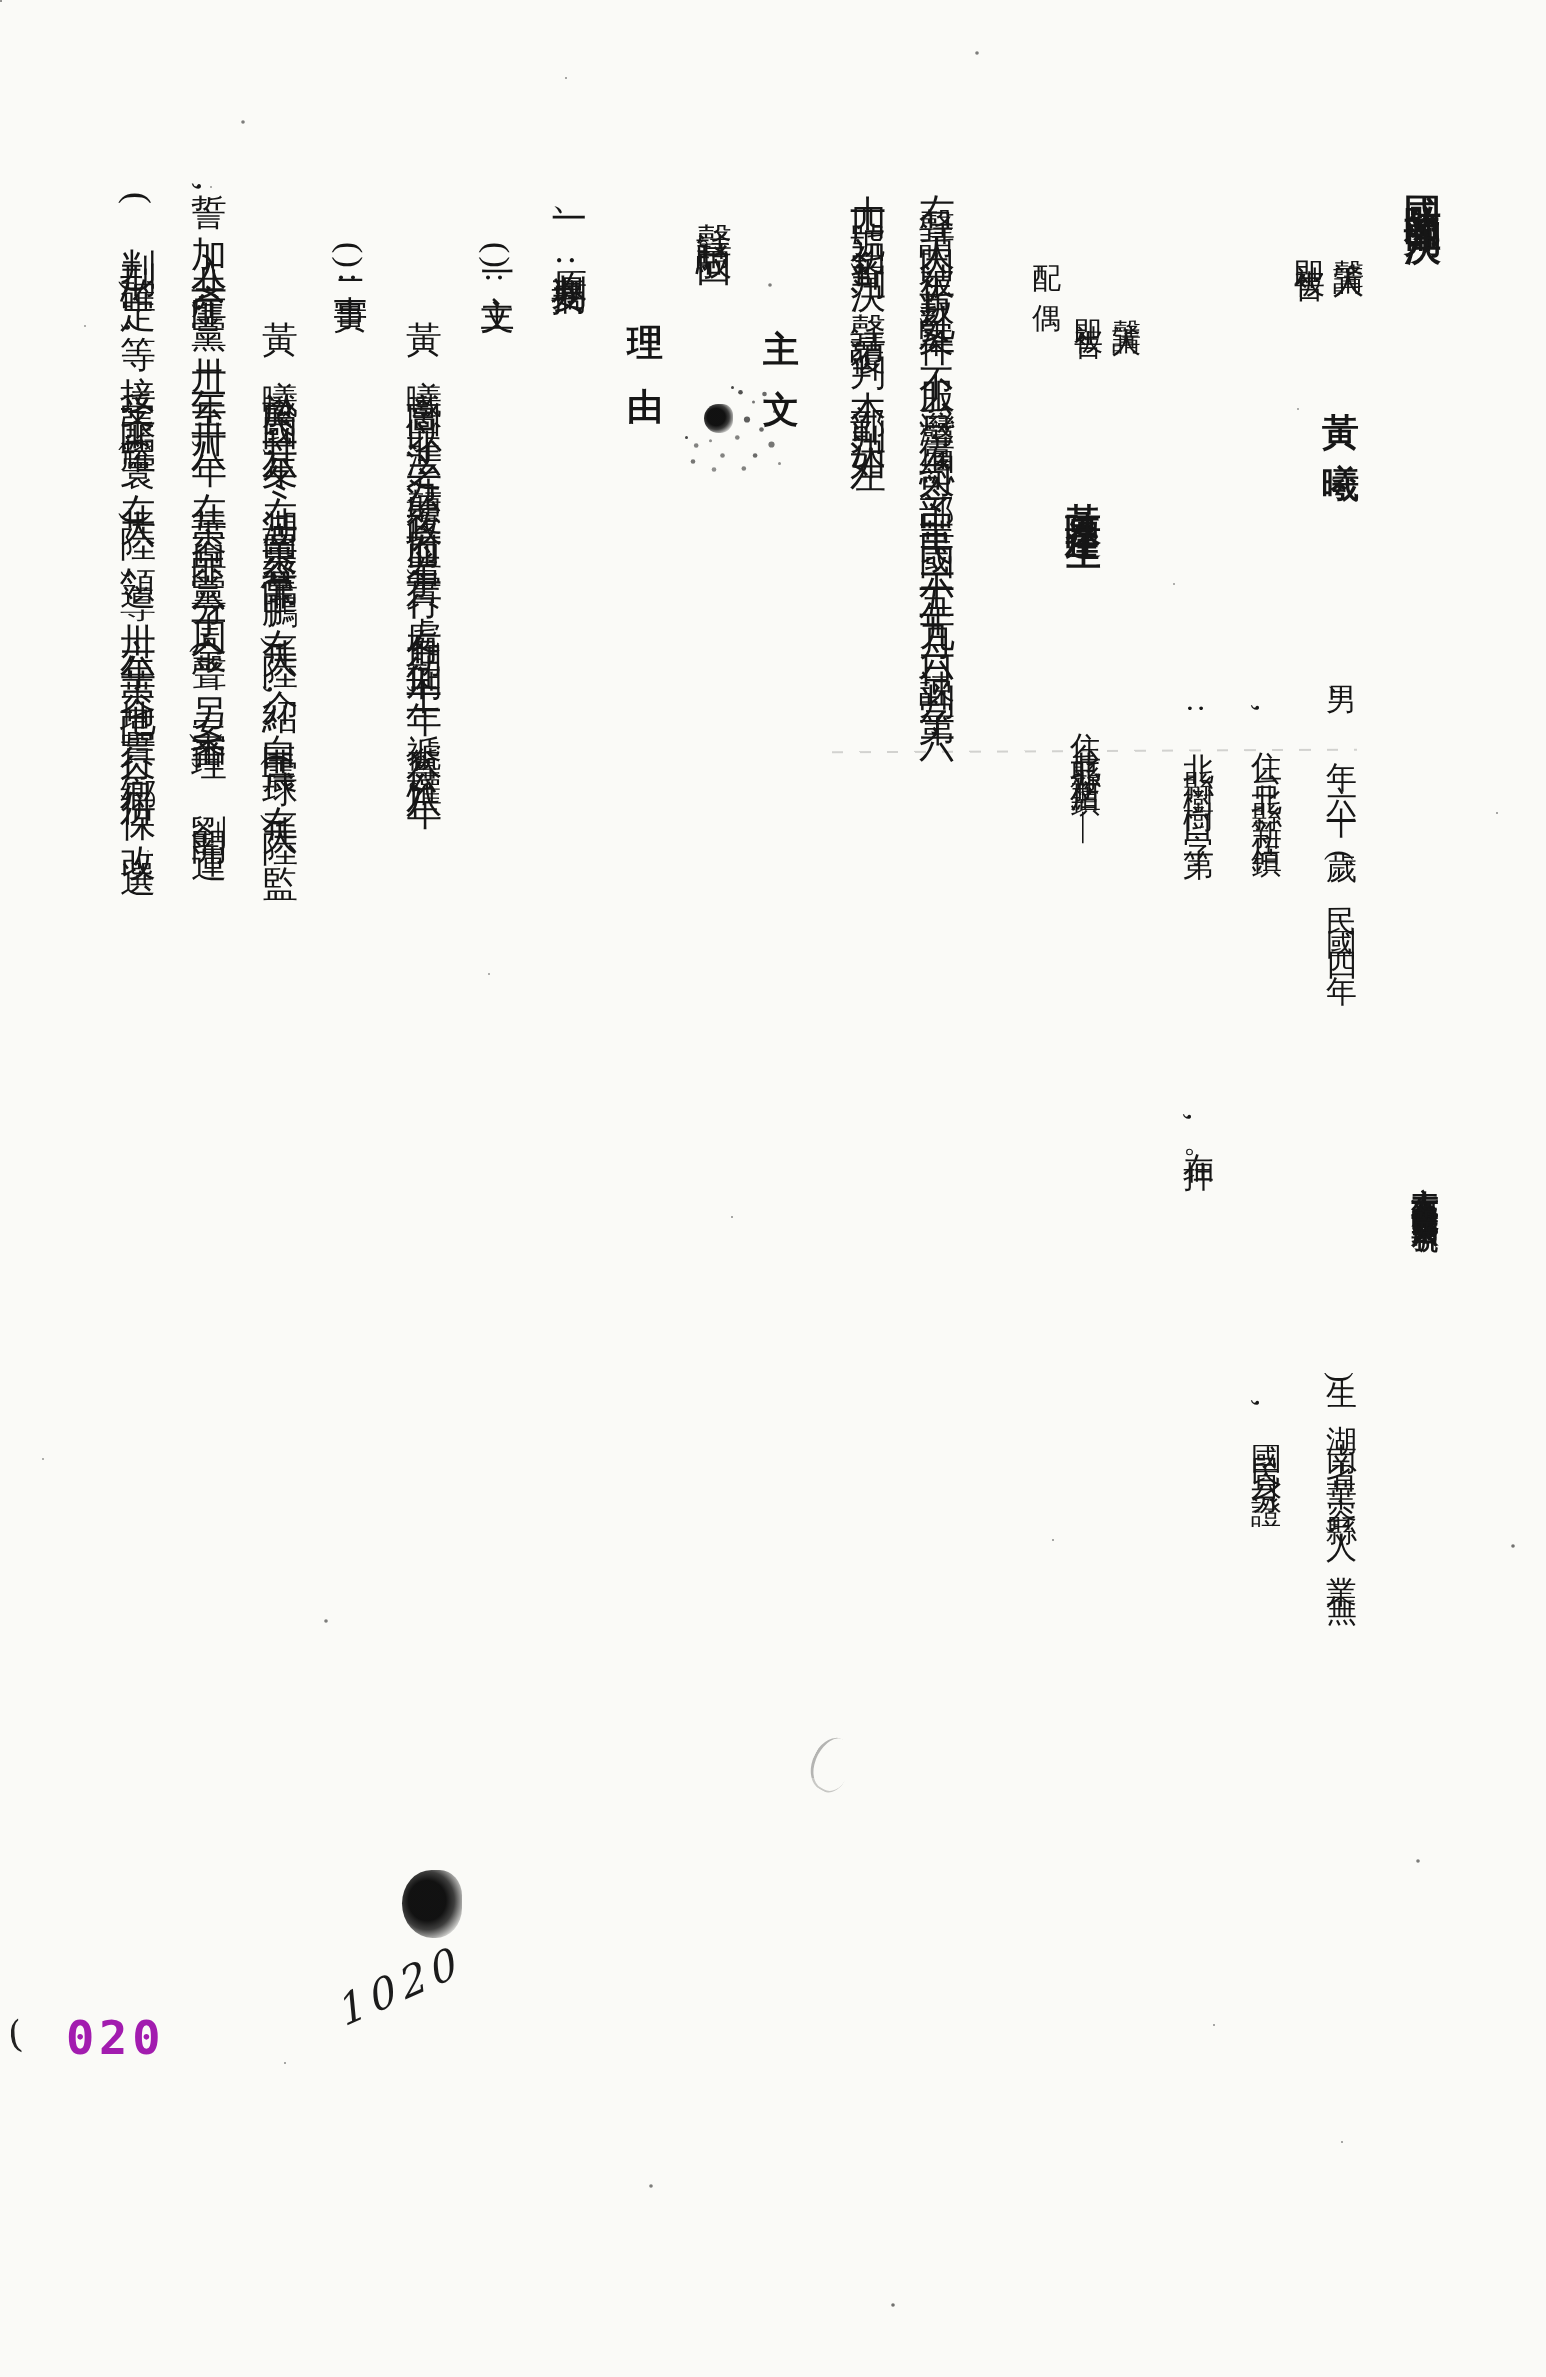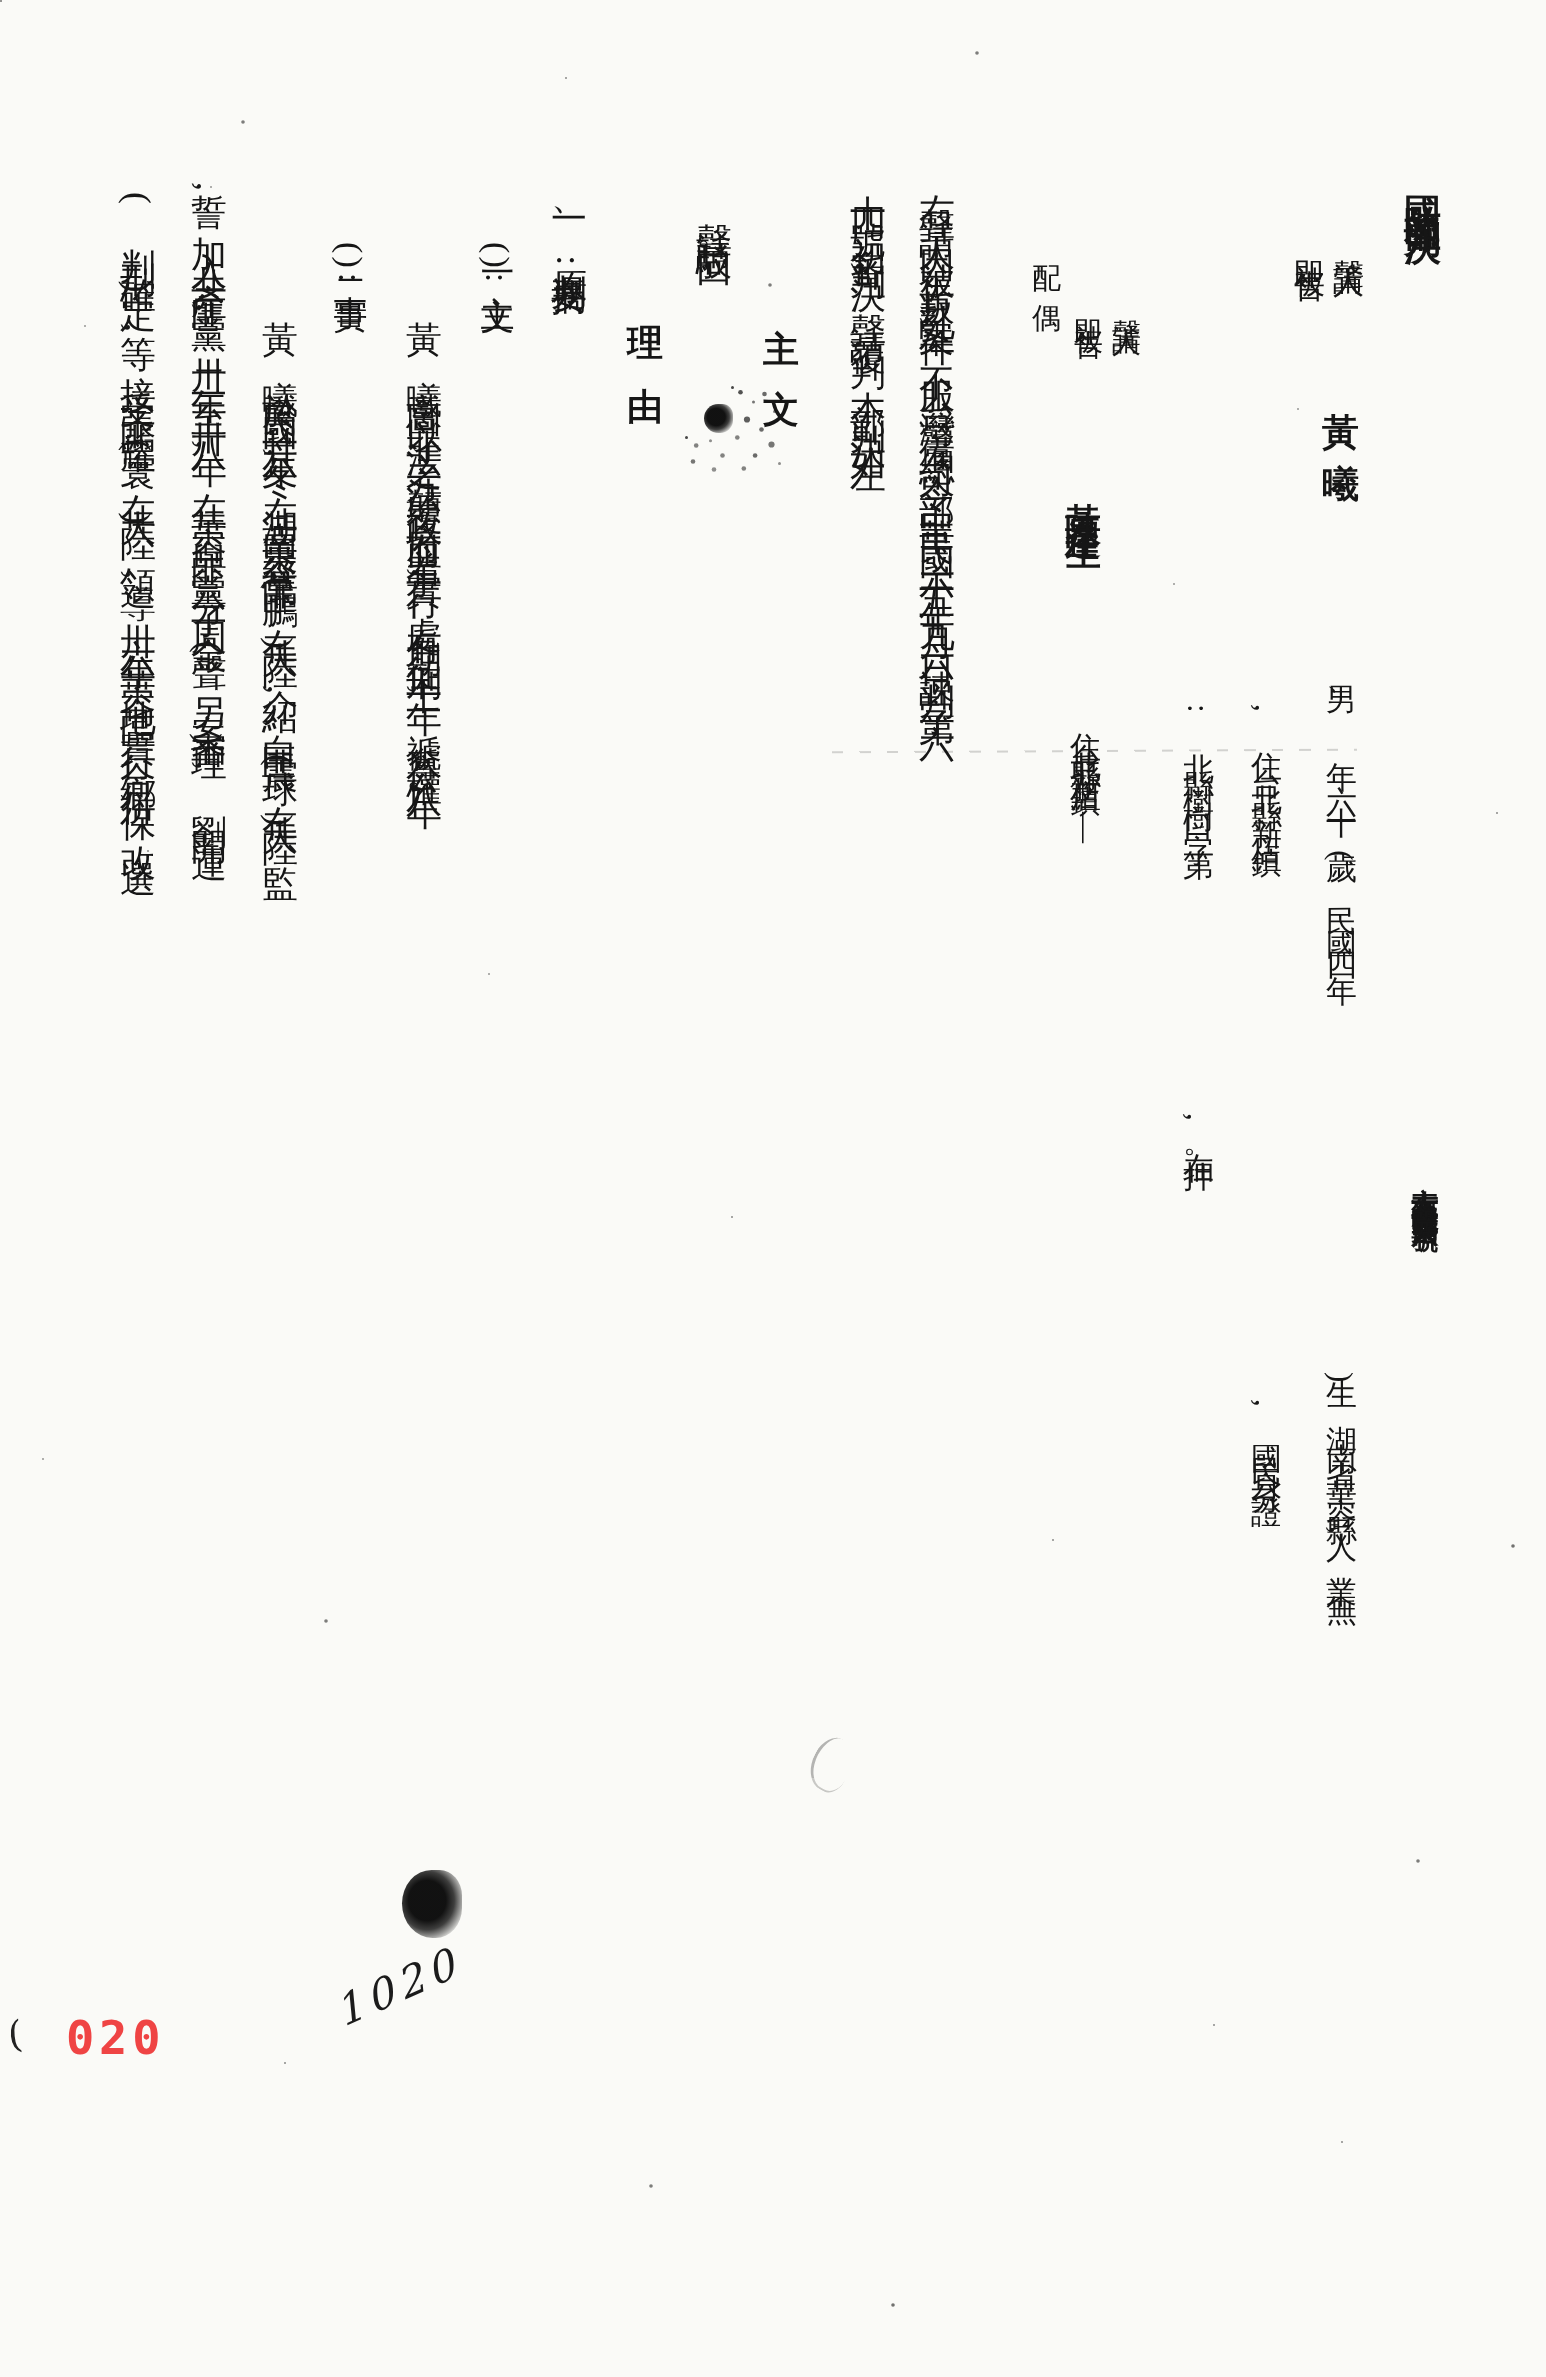--- a/index.html
+++ b/index.html
@@ -55,21 +55,21 @@
       84px 325px 0 0 rgba(0,0,0,.4), 892px 2304px 0 0.8px rgba(0,0,0,.55),
       488px 973px 0 0 rgba(0,0,0,.4), 1417px 1860px 0 0.8px rgba(0,0,0,.5),
       284px 2062px 0 0 rgba(0,0,0,.45), 42px 1458px 0 0 rgba(0,0,0,.4),
       1052px 1539px 0 0 rgba(0,0,0,.45), 769px 284px 0 0.8px rgba(0,0,0,.5),
       1173px 583px 0 0 rgba(0,0,0,.4), 147px 850px 0 0 rgba(0,0,0,.45),
       1512px 1545px 0 0.8px rgba(0,0,0,.55), 422px 688px 0 0 rgba(0,0,0,.4),
       1341px 2141px 0 0 rgba(0,0,0,.45), 210px 186px 0 0 rgba(0,0,0,.4);}
   .pagenum{
     position:absolute;left:66px;top:2010px;
     font-family:"DejaVu Sans Mono","Liberation Mono",monospace;
-    font-weight:700;font-size:47px;letter-spacing:4.8px;color:#ef4444;
+    font-weight:700;font-size:47px;letter-spacing:4.8px;color:#a21caf;
   }
   .corner{
     position:absolute;left:8px;top:2013px;font-size:37px;color:#222;
     font-family:"DejaVu Serif",serif;transform:rotate(-6deg);
   }
   .hand{
     position:absolute;left:335px;top:1961px;
     font-family:"DejaVu Serif",serif;font-style:italic;
     font-size:42px;letter-spacing:6.5px;color:#1b1b1b;
     transform:rotate(-24deg) skewX(-8deg);

